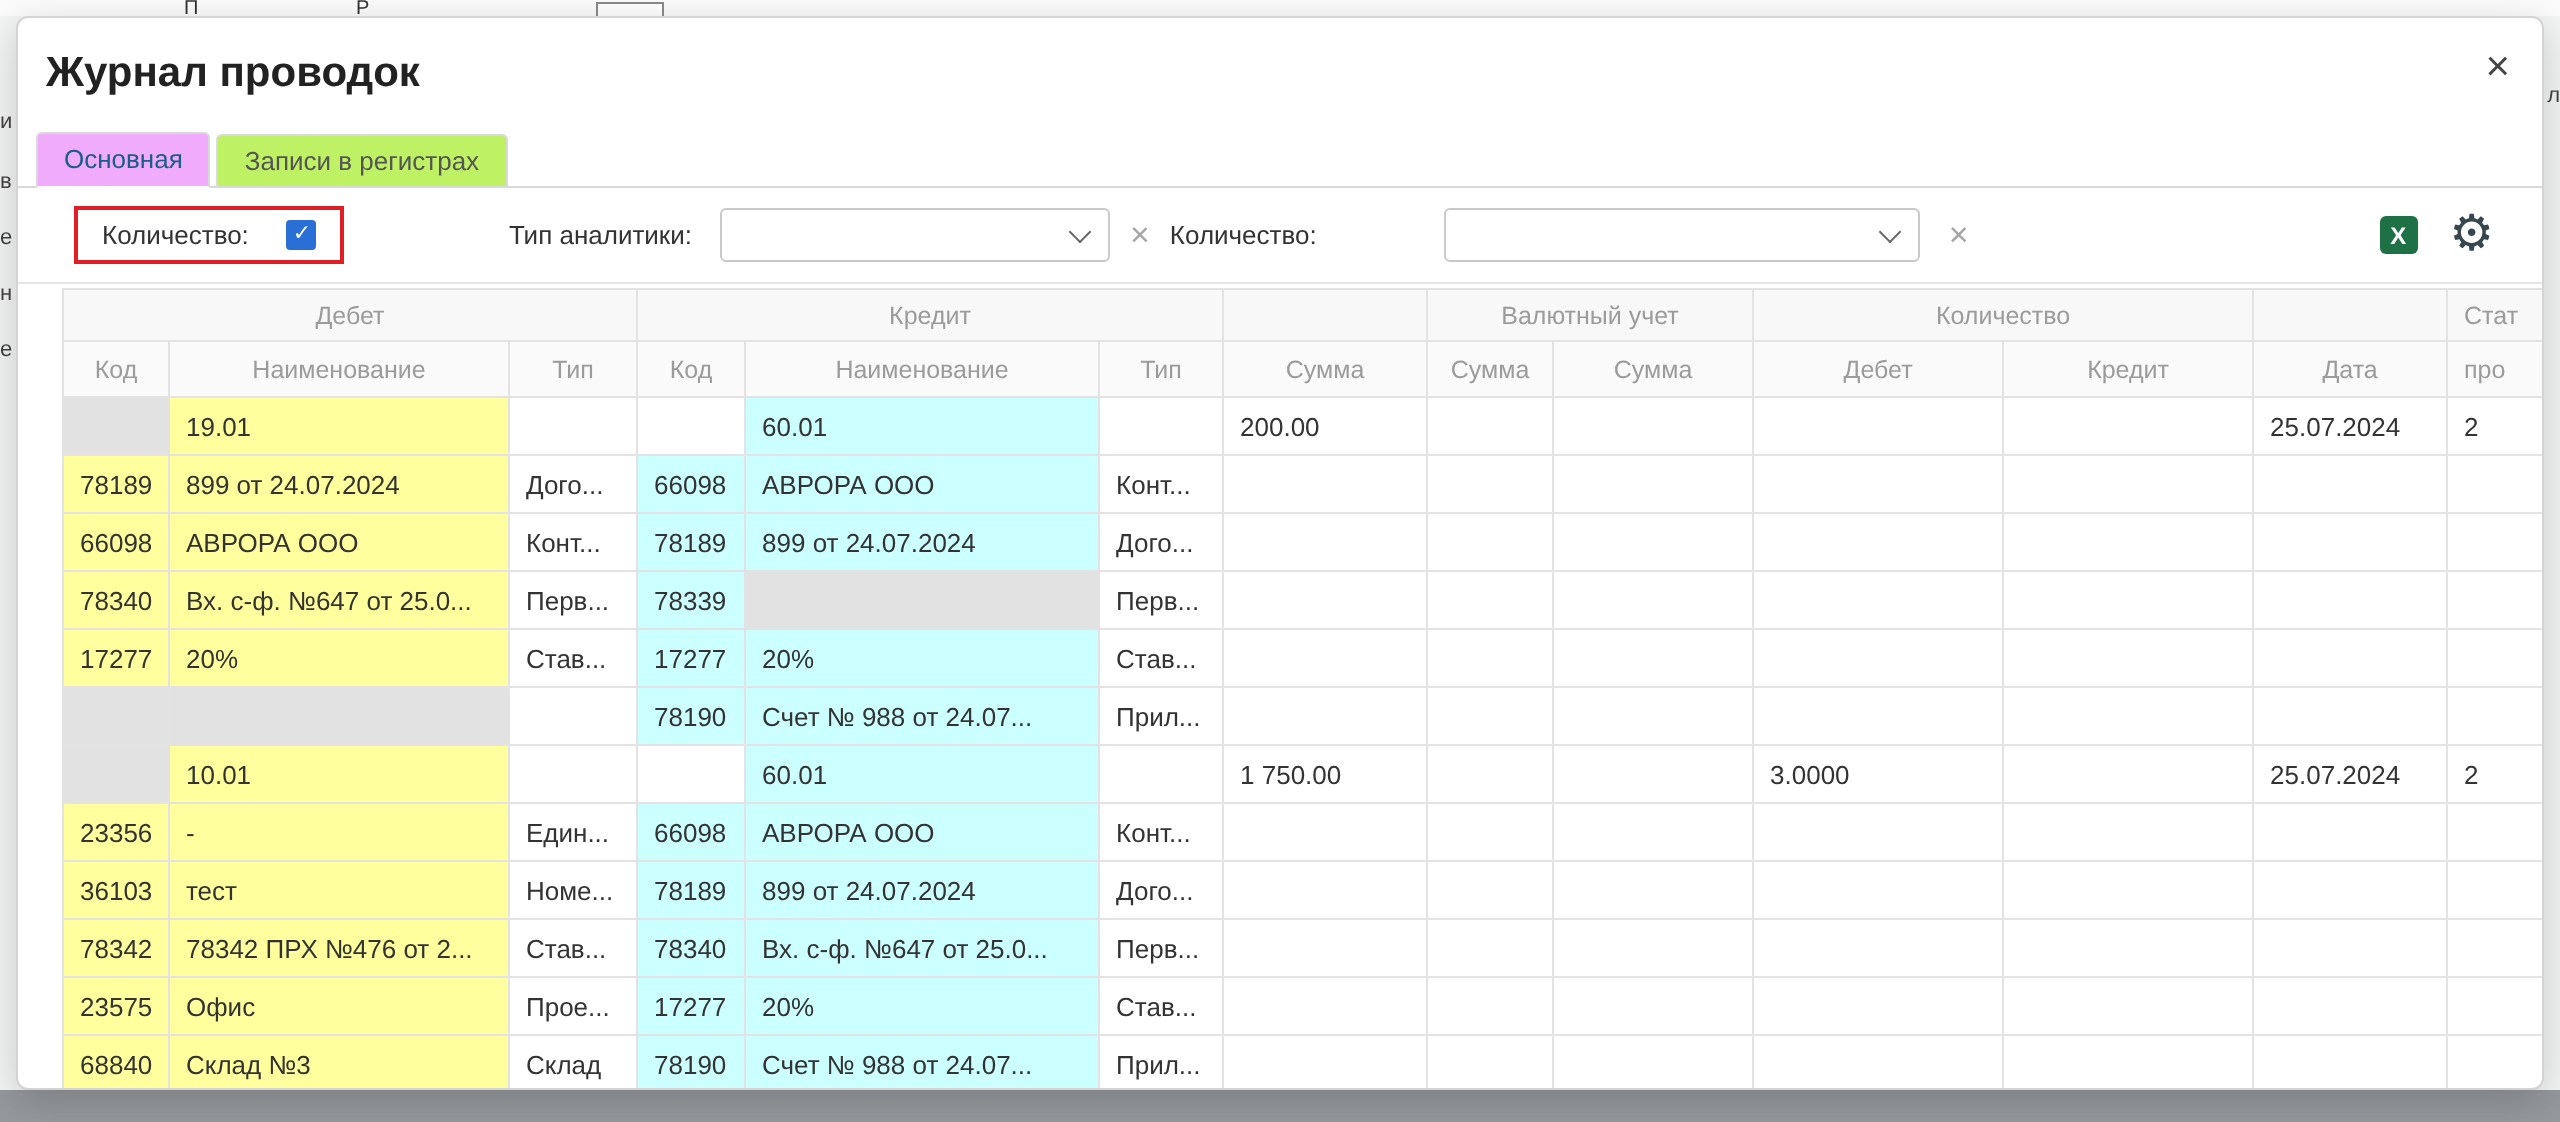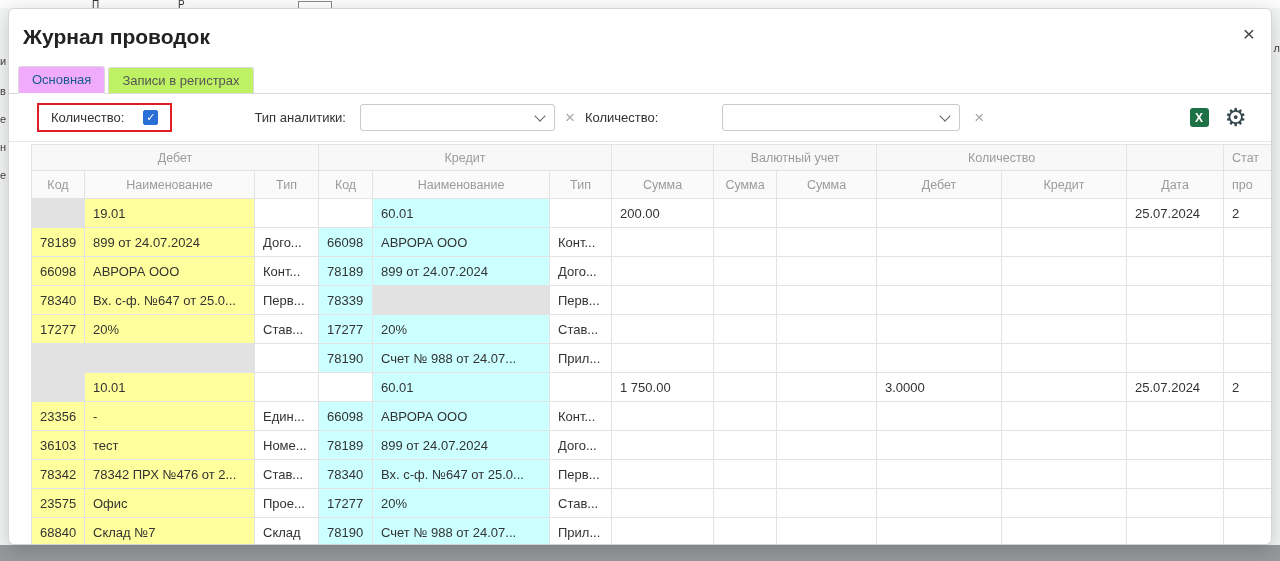--- a/index.html
+++ b/index.html
@@ -331,21 +331,21 @@
             <td class="al-r"></td>
             <td></td>
             <td class="al-r"></td>
             <td class="al-r"></td>
             <td class="al-r"></td>
             <td class="al-r"></td>
             <td></td>
           </tr>
           <tr>
             <td class="bg-y">68840</td>
-            <td class="bg-y">Склад №7</td>
+            <td class="bg-y">Склад №3</td>
             <td>Склад</td>
             <td class="bg-c">78190</td>
             <td class="bg-c">Счет № 988 от 24.07...</td>
             <td>Прил...</td>
             <td class="al-r"></td>
             <td></td>
             <td class="al-r"></td>
             <td class="al-r"></td>
             <td class="al-r"></td>
             <td class="al-r"></td>

